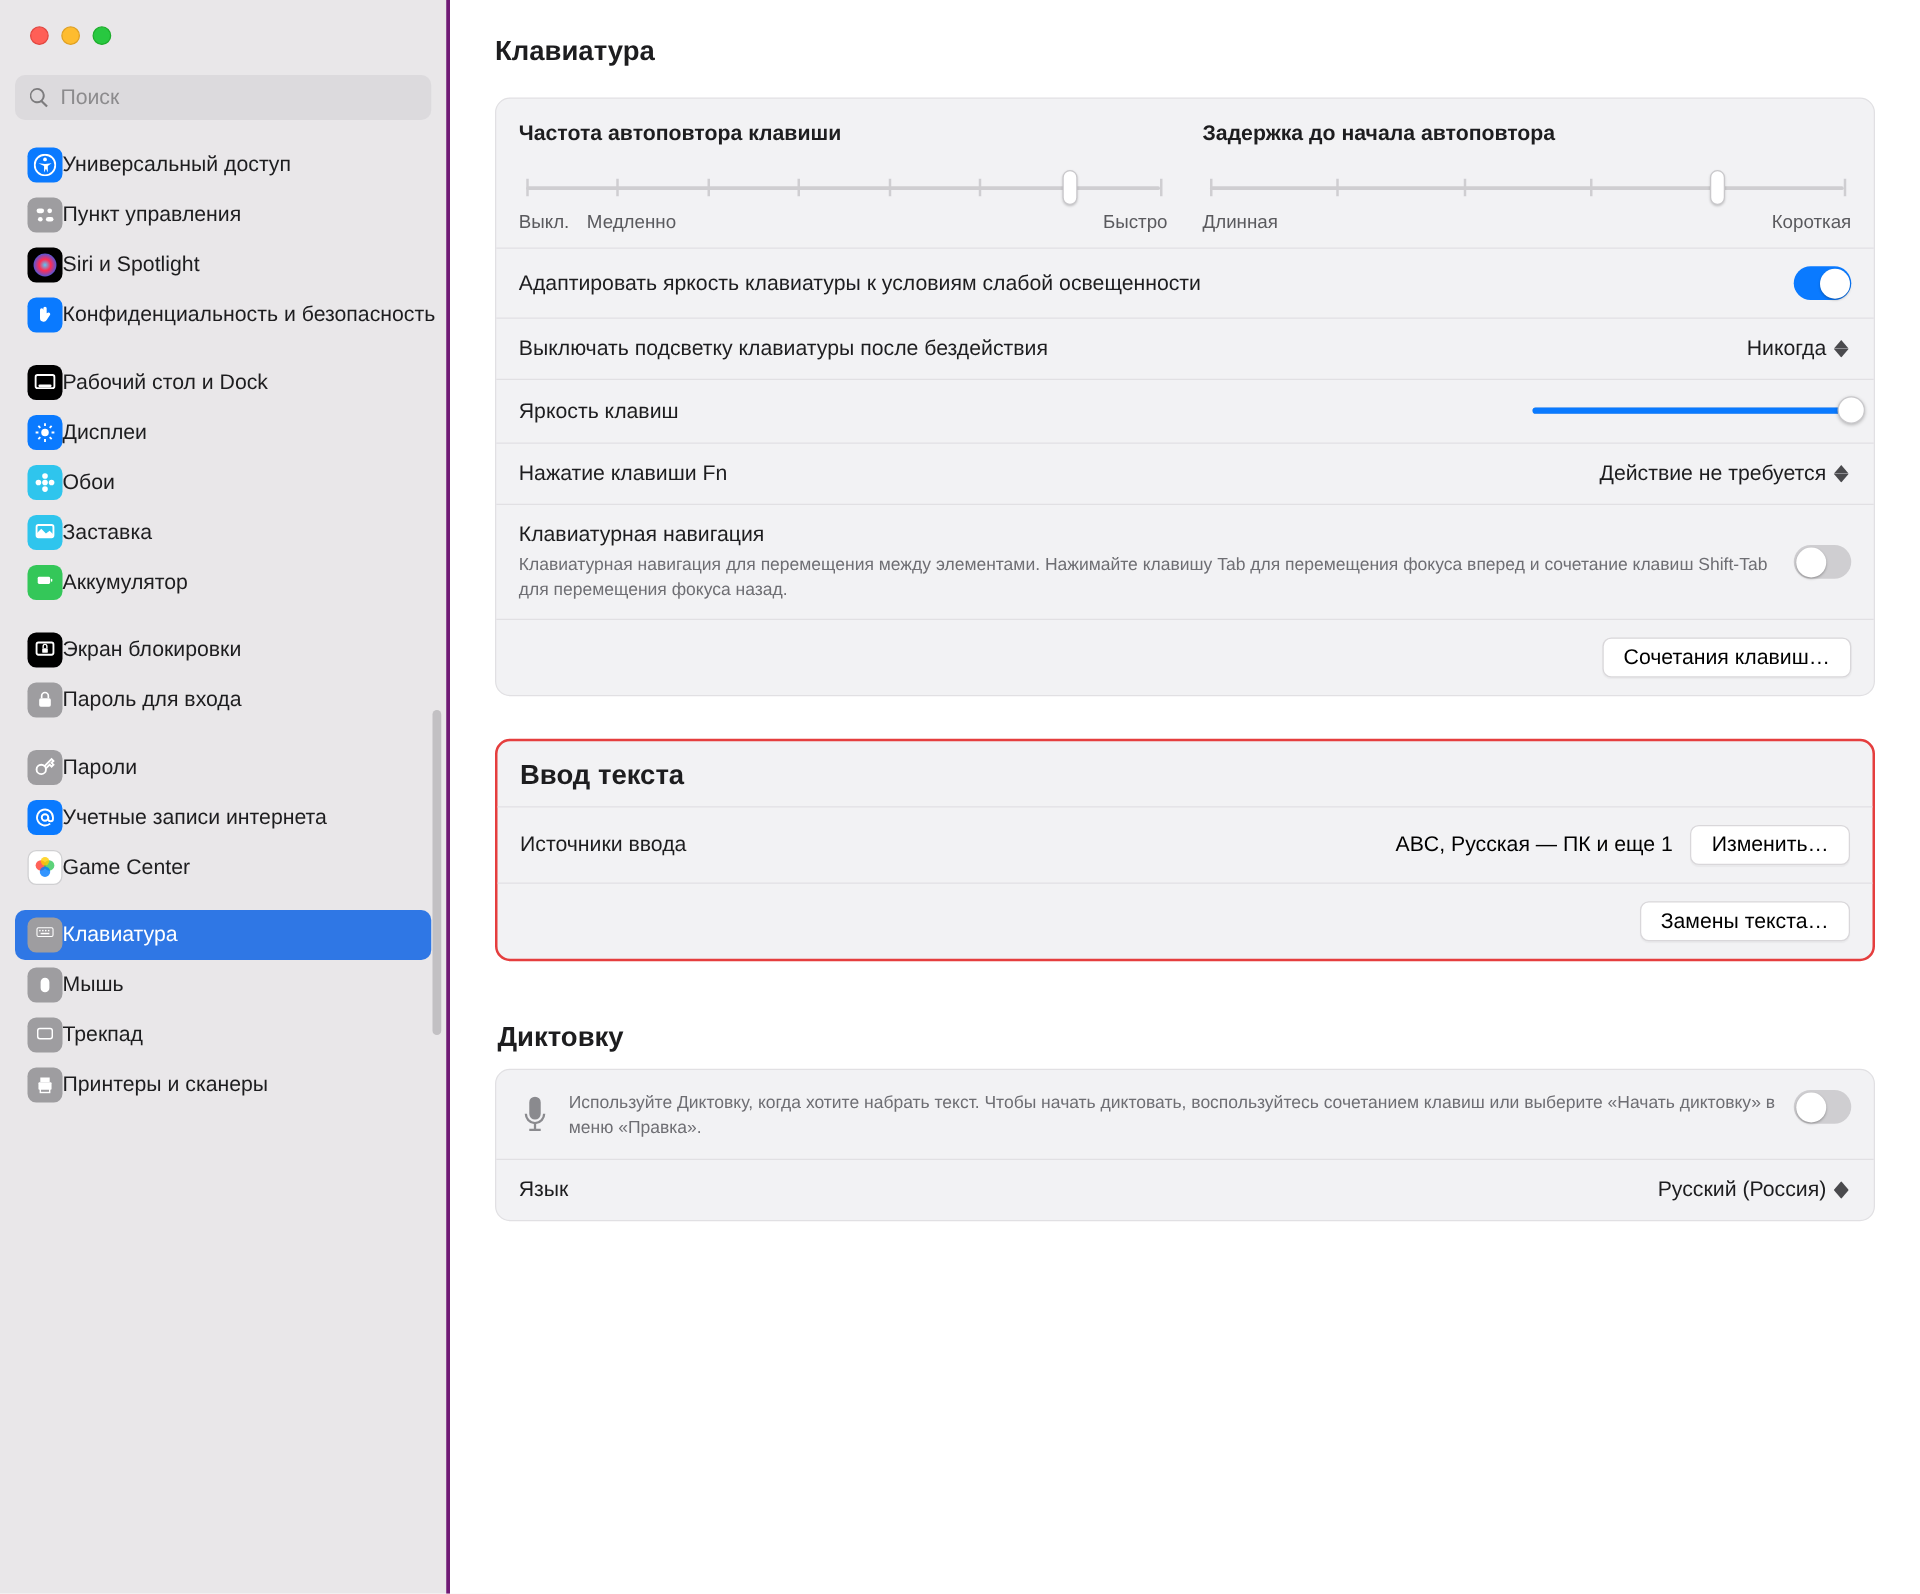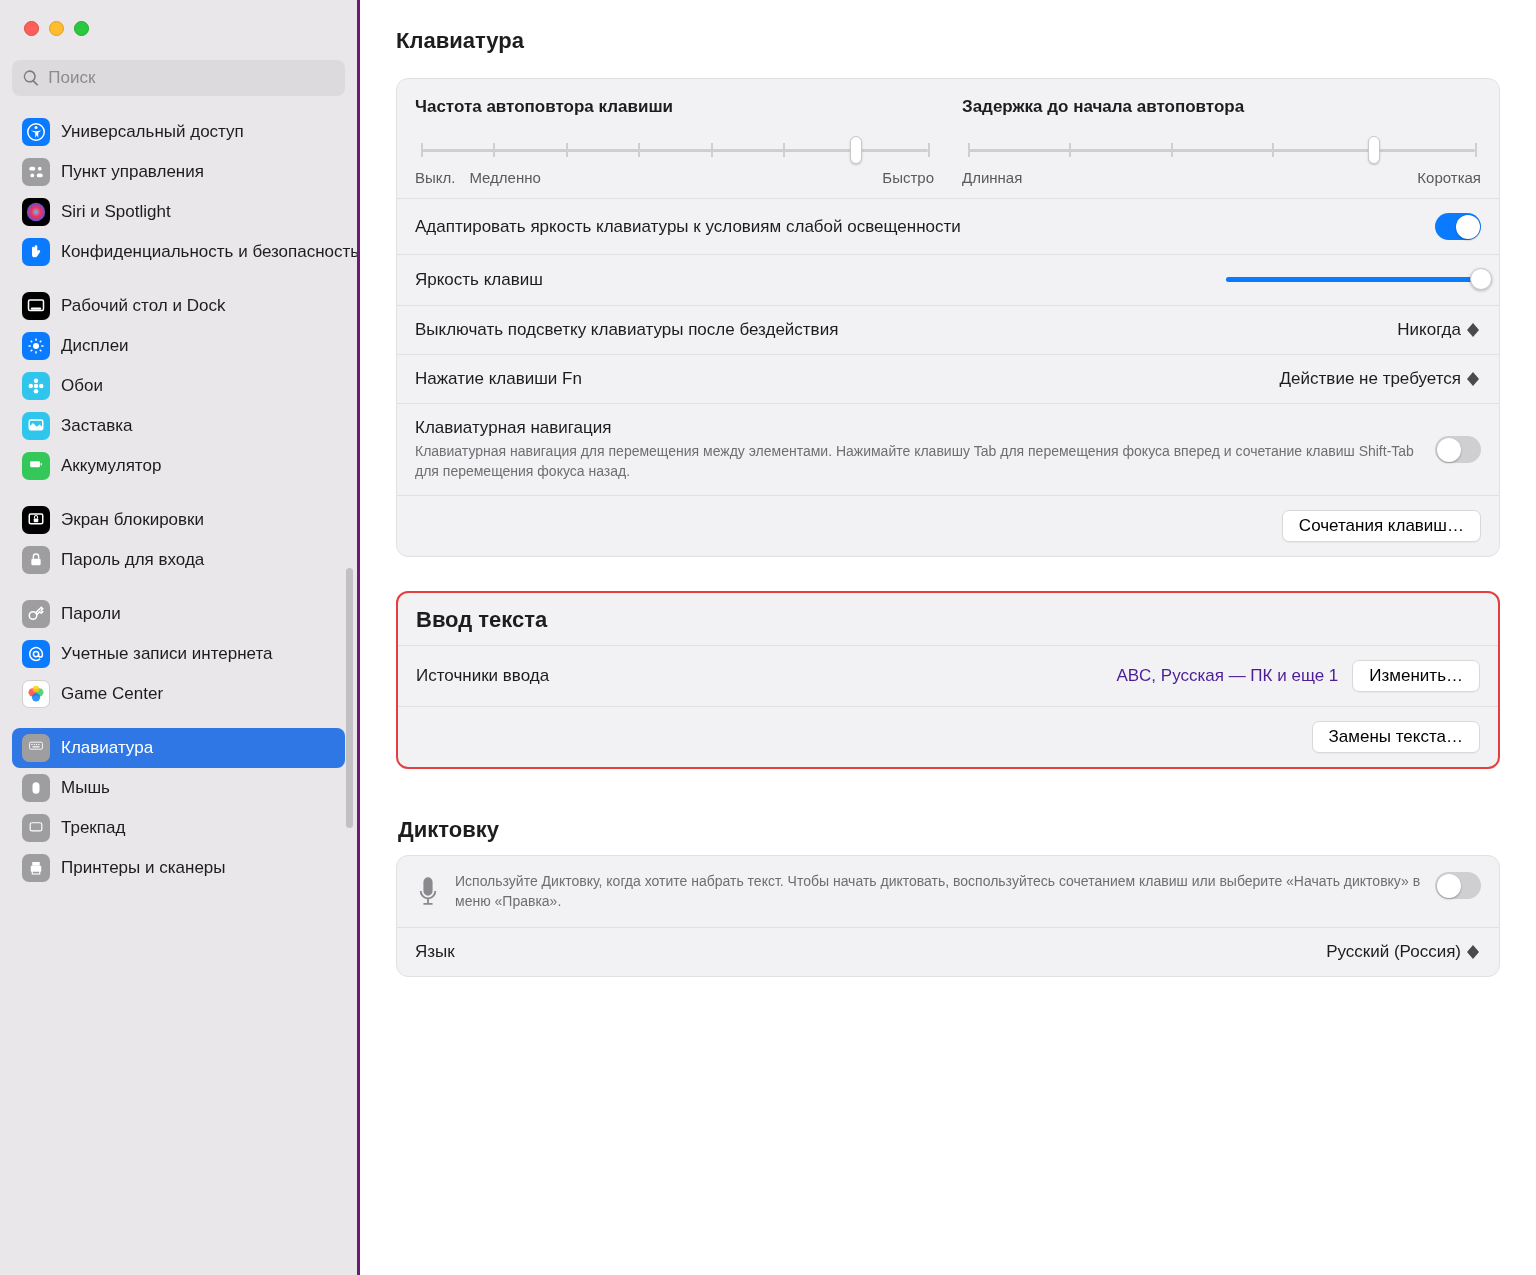--- a/index.html
+++ b/index.html
@@ -35,21 +35,21 @@
 .search input {
   border: none; background: transparent; outline: none;
   font-size: 17px; color: #333; width: 100%;
 }
 .search input::placeholder { color: #8c8b8d; }
 .navlist { flex: 1; overflow-y: auto; padding: 0 12px 20px 12px; position: relative; }
 .nav-scrollbar { position: absolute; right: 4px; top: 460px; width: 7px; height: 260px; background: #c2c0c3; border-radius: 4px; }
 .navgroup { margin-top: 4px; }
 .navgroup + .navgroup { margin-top: 14px; }
 .navitem {
-  display: flex; align-items: center; gap: 11px;
+  display: flex; align-items: center; 
   height: 40px; padding: 0 10px; border-radius: 8px;
   cursor: default; user-select: none;
 }
 .navitem.selected { background: #2f77e5; color: #fff; }
 .navitem .label { font-size: 17px; white-space: nowrap; }
 .navicon {
   width: 28px; height: 28px; border-radius: 7px;
   display: flex; align-items: center; justify-content: center;
   flex-shrink: 0; font-size: 16px; color: #fff;
 }
@@ -64,21 +64,21 @@
 .card.highlighted { border: 2px solid #e53e3e; }
 .row {
   padding: 14px 18px; display: flex; align-items: center;
   border-top: 1px solid #e1e0e3;
 }
 .card > .row:first-child { border-top: none; }
 .row .rlabel { font-size: 17px; }
 .row .rsub { font-size: 14px; color: #6e6e73; line-height: 1.4; margin-top: 4px; }
 .row .spacer { flex: 1; }
 .row .rval { font-size: 17px; }
-.row .rval.muted { color: #4c1d95; }
+.row .rval.muted { color: #000000; }
 .row.btnrow { justify-content: flex-end; }
 .section-title { font-size: 22px; font-weight: 700; padding: 14px 18px 12px; }
 
 
 .sliders { display: flex; gap: 28px; padding: 18px 18px 12px; }
 .slidercol { flex: 1; }
 .sliderlabel { font-size: 17px; font-weight: 600; margin-bottom: 22px; }
 .slidertrack {
   position: relative; height: 22px; margin: 0 6px;
 }
@@ -390,42 +390,42 @@
 
       <div class="row">
         <div class="rlabel">Адаптировать яркость клавиатуры к условиям слабой освещенности</div>
         <div class="spacer"></div>
         <div class="toggle on" id="tgl-adapt">
             <div class="tk"></div>
           </div>
       </div>
 
       <div class="row">
-        <div class="rlabel">Яркость клавиш</div>
-        <div class="spacer"></div>
-        <div class="bslidewrap">
-          <div class="bg"></div>
-          <div class="fg" id="bfg" style="width: 100%;"></div>
-          <div class="knob2" id="bknob" style="left: 100%;"></div>
-        </div>
-      </div>
-
-      <div class="row">
         <div class="rlabel">Выключать подсветку клавиатуры после бездействия</div>
         <div class="spacer"></div>
         <div class="selectpill">
           <span class="rval">Никогда</span>
           <span class="stepper">
             <svg viewBox="0 0 12 7">
                 <path d="M6 0l6 7H0z"></path>
               </svg>
             <svg viewBox="0 0 12 7">
                 <path d="M6 7L0 0h12z"></path>
               </svg>
           </span>
+        </div>
+      </div>
+
+      <div class="row">
+        <div class="rlabel">Яркость клавиш</div>
+        <div class="spacer"></div>
+        <div class="bslidewrap">
+          <div class="bg"></div>
+          <div class="fg" id="bfg" style="width: 100%;"></div>
+          <div class="knob2" id="bknob" style="left: 100%;"></div>
         </div>
       </div>
 
       <div class="row">
         <div class="rlabel">Нажатие клавиши Fn</div>
         <div class="spacer"></div>
         <div class="selectpill">
           <span class="rval">Действие не требуется</span>
           <span class="stepper">
             <svg viewBox="0 0 12 7">

